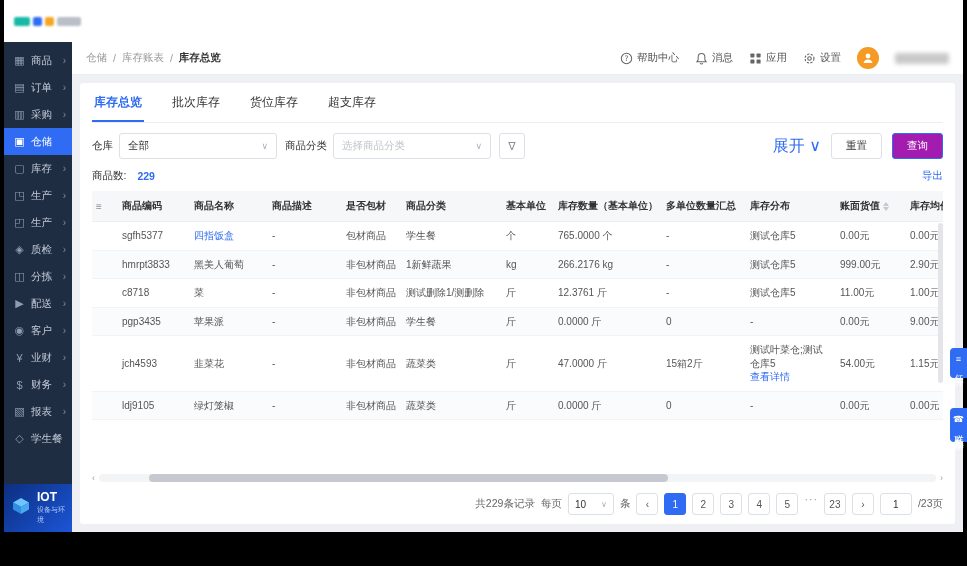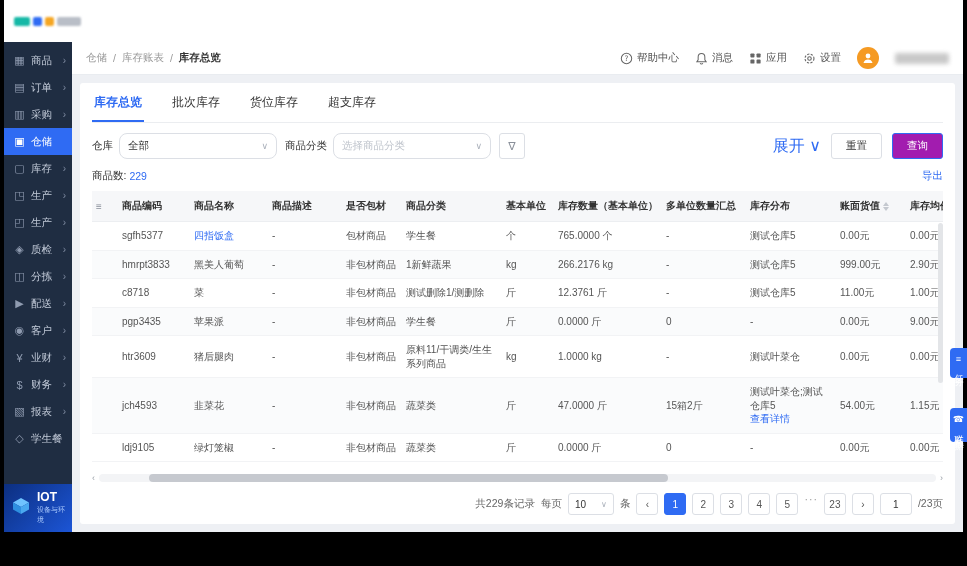--- a/index.html
+++ b/index.html
@@ -39,34 +39,34 @@
 
   .content{flex:1;padding:8px;min-height:0;}
   .card{background:#fff;height:100%;border-radius:3px;padding:0 12px;display:flex;flex-direction:column;min-width:0;box-sizing:border-box;}
 
   .tabs{display:flex;gap:26px;border-bottom:1px solid #ebedf0;flex:none;}
   .tab{padding:11px 2px 9px;font-size:12px;color:#333;cursor:pointer;border-bottom:2px solid transparent;}
   .tab.active{color:#2f6bf3;border-bottom-color:#2f6bf3;font-weight:600;}
 
   .filters{display:flex;align-items:center;gap:8px;padding:10px 0 8px;flex:none;font-size:10.5px;color:#333;}
   .fitem{display:flex;align-items:center;gap:6px;}
-  .select,.inputbox{width:158px;height:26px;border:1px solid #dcdfe5;border-radius:8px;display:flex;align-items:center;padding:0 8px;background:#fff;box-sizing:border-box;cursor:pointer;}
+  .select,.inputbox{width:158px;height:26px;border:1px solid #dcdfe5;border-radius:3px;display:flex;align-items:center;padding:0 8px;background:#fff;box-sizing:border-box;cursor:pointer;}
   .select .val{font-size:10.5px;color:#333;flex:1;white-space:nowrap;overflow:hidden;}
   .select .val.ph{color:#bfc4cc;}
   .select .chev{color:#aab0ba;font-size:9px;}
   .inputbox input{border:none;outline:none;width:100%;font-size:10.5px;font-family:inherit;color:#333;background:transparent;}
   .inputbox input::placeholder{color:#bfc4cc;}
   .funnel{width:26px;height:26px;border:1px solid #dcdfe5;border-radius:3px;display:flex;align-items:center;justify-content:center;color:#8a909a;font-size:11px;cursor:pointer;box-sizing:border-box;}
   .filters-right{margin-left:auto;display:flex;align-items:center;gap:10px;}
   .expand{color:#2f6bf3;font-size:16px;cursor:pointer;white-space:nowrap;}
   .btn{height:26px;padding:0 14px;border:1px solid #dcdfe5;border-radius:3px;background:#fff;font-size:10.5px;color:#333;cursor:pointer;font-family:inherit;}
   .btn.primary{background:#a21caf;border-color:#2f6bf3;color:#fff;}
 
   .countrow{display:flex;align-items:center;padding:2px 0 8px;font-size:10.5px;color:#333;flex:none;}
-  .countrow b{color:#2f6bf3;margin-left:3px;font-weight:400;}
+  .countrow b{color:#2f6bf3;margin-left:11px;font-weight:700;}
   .export{margin-left:auto;color:#2f6bf3;cursor:pointer;}
 
   .table-wrap{flex:1;overflow:hidden;position:relative;min-height:0;}
   table{border-collapse:collapse;table-layout:fixed;width:870px;}
   th{background:#f6f7f9;font-size:10px;color:#333;font-weight:600;text-align:left;padding:8px 4px;border-bottom:1px solid #eceef1;white-space:nowrap;overflow:hidden;}
   td{font-size:10px;color:#555;padding:7px 4px;border-bottom:1px solid #f2f3f5;vertical-align:middle;word-break:break-all;line-height:1.35;}
   tbody tr:nth-child(even) td{background:#fafbfc;}
   .link{color:#2f6bf3;cursor:pointer;}
   .sort{display:inline-flex;flex-direction:column;gap:1px;margin-left:3px;vertical-align:middle;}
   .sort i{width:0;height:0;border-left:3px solid transparent;border-right:3px solid transparent;display:block;}
@@ -392,36 +392,20 @@
                       <td>0.0000 斤</td>
                       <td>0</td>
                       <td>
                         <div>-</div>
                       </td>
                       <td>0.00元</td>
                       <td>9.00元</td>
                     </tr>
                     <tr>
                       <td></td>
-                      <td>htr3609</td>
-                      <td><span>猪后腿肉</span></td>
-                      <td>-</td>
-                      <td>非包材商品</td>
-                      <td>原料11/干调类/生生系列商品</td>
-                      <td>kg</td>
-                      <td>1.0000 kg</td>
-                      <td>-</td>
-                      <td>
-                        <div>测试叶菜仓</div>
-                      </td>
-                      <td>0.00元</td>
-                      <td>0.00元</td>
-                    </tr>
-                    <tr>
-                      <td></td>
                       <td>jch4593</td>
                       <td><span>韭菜花</span></td>
                       <td>-</td>
                       <td>非包材商品</td>
                       <td>蔬菜类</td>
                       <td>斤</td>
                       <td>47.0000 斤</td>
                       <td>15箱2斤</td>
                       <td>
                         <div>测试叶菜仓;测试仓库5</div>

